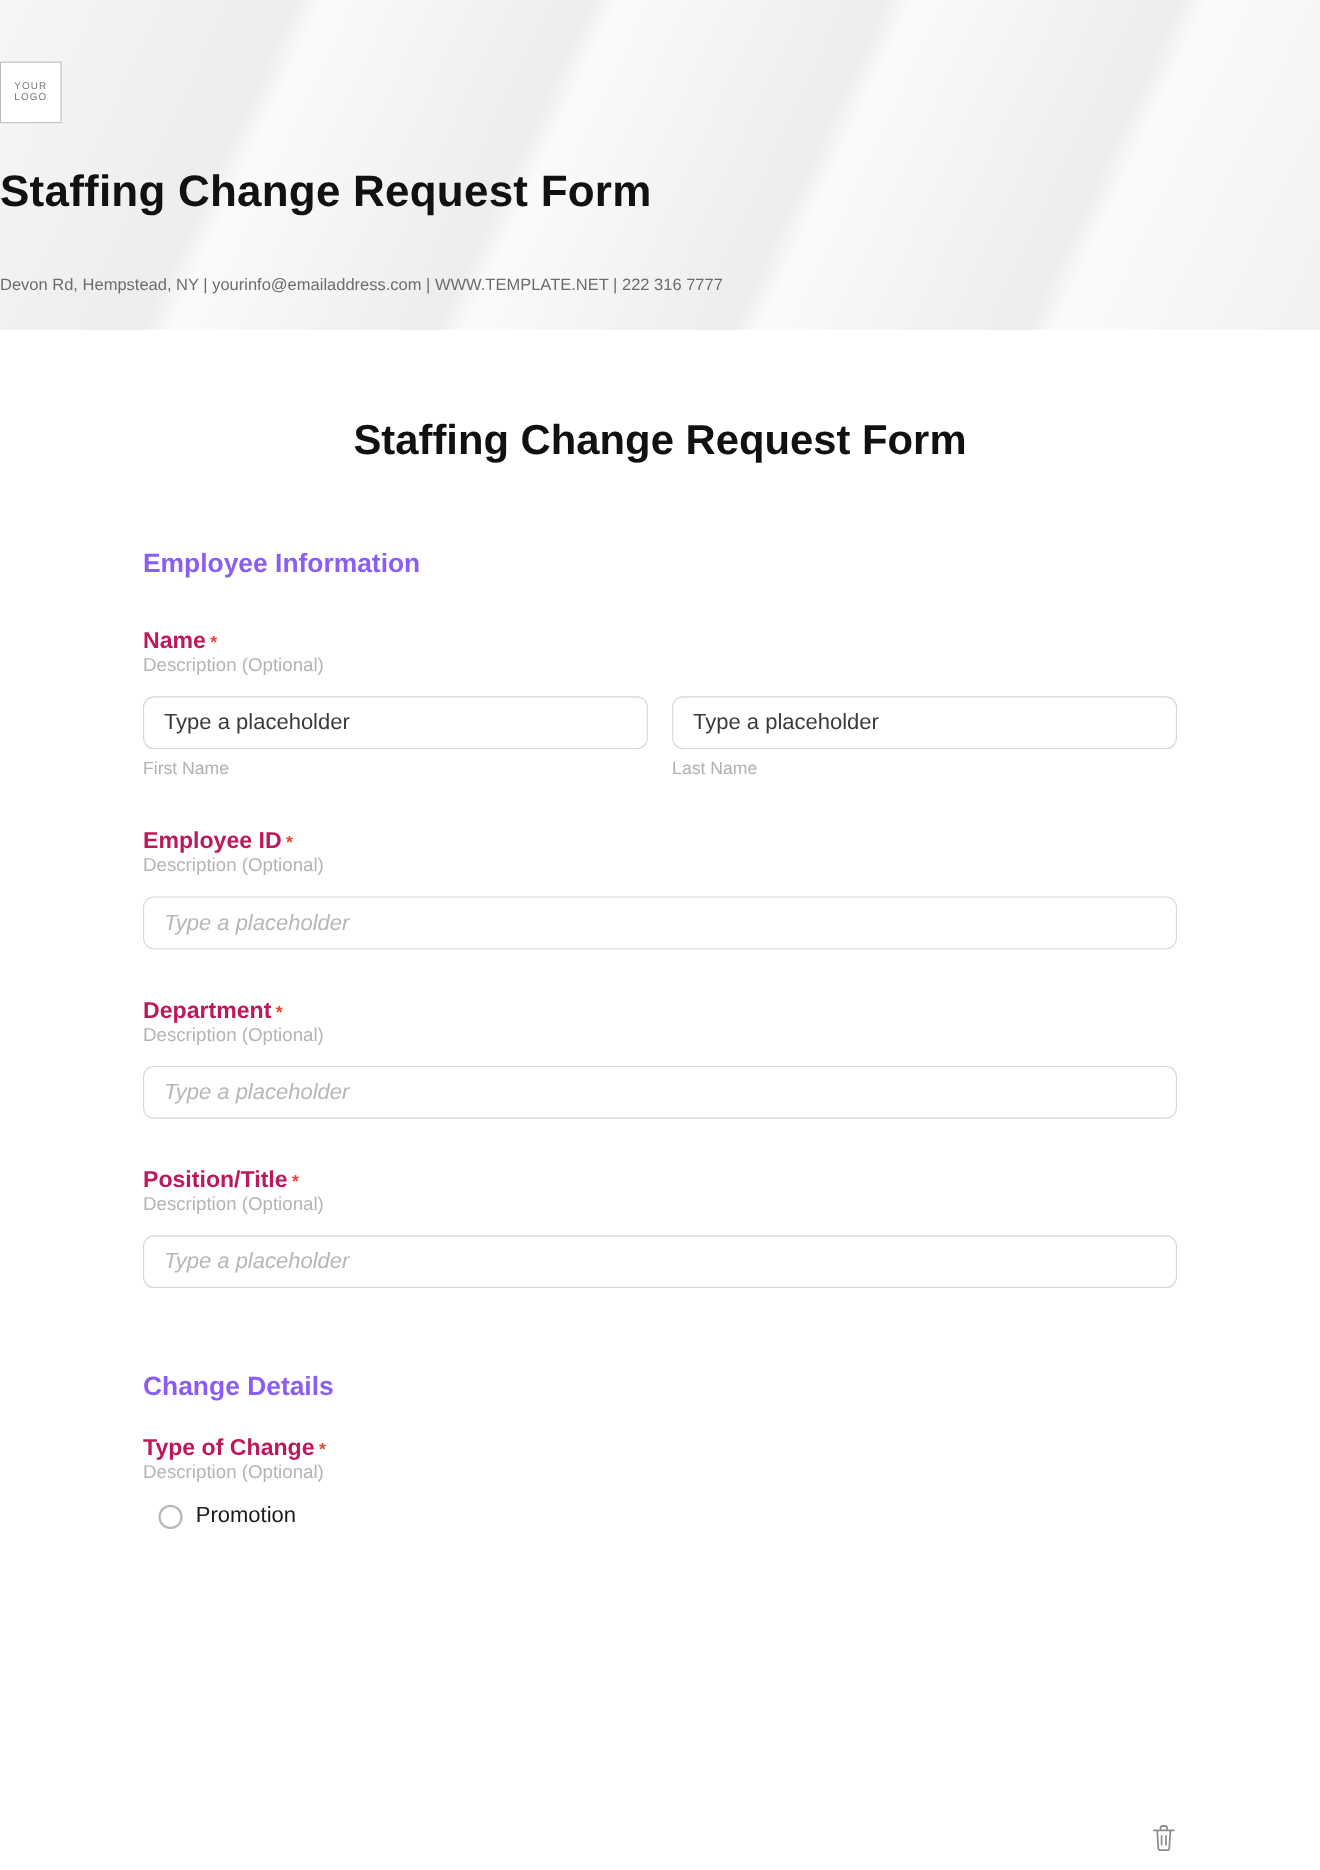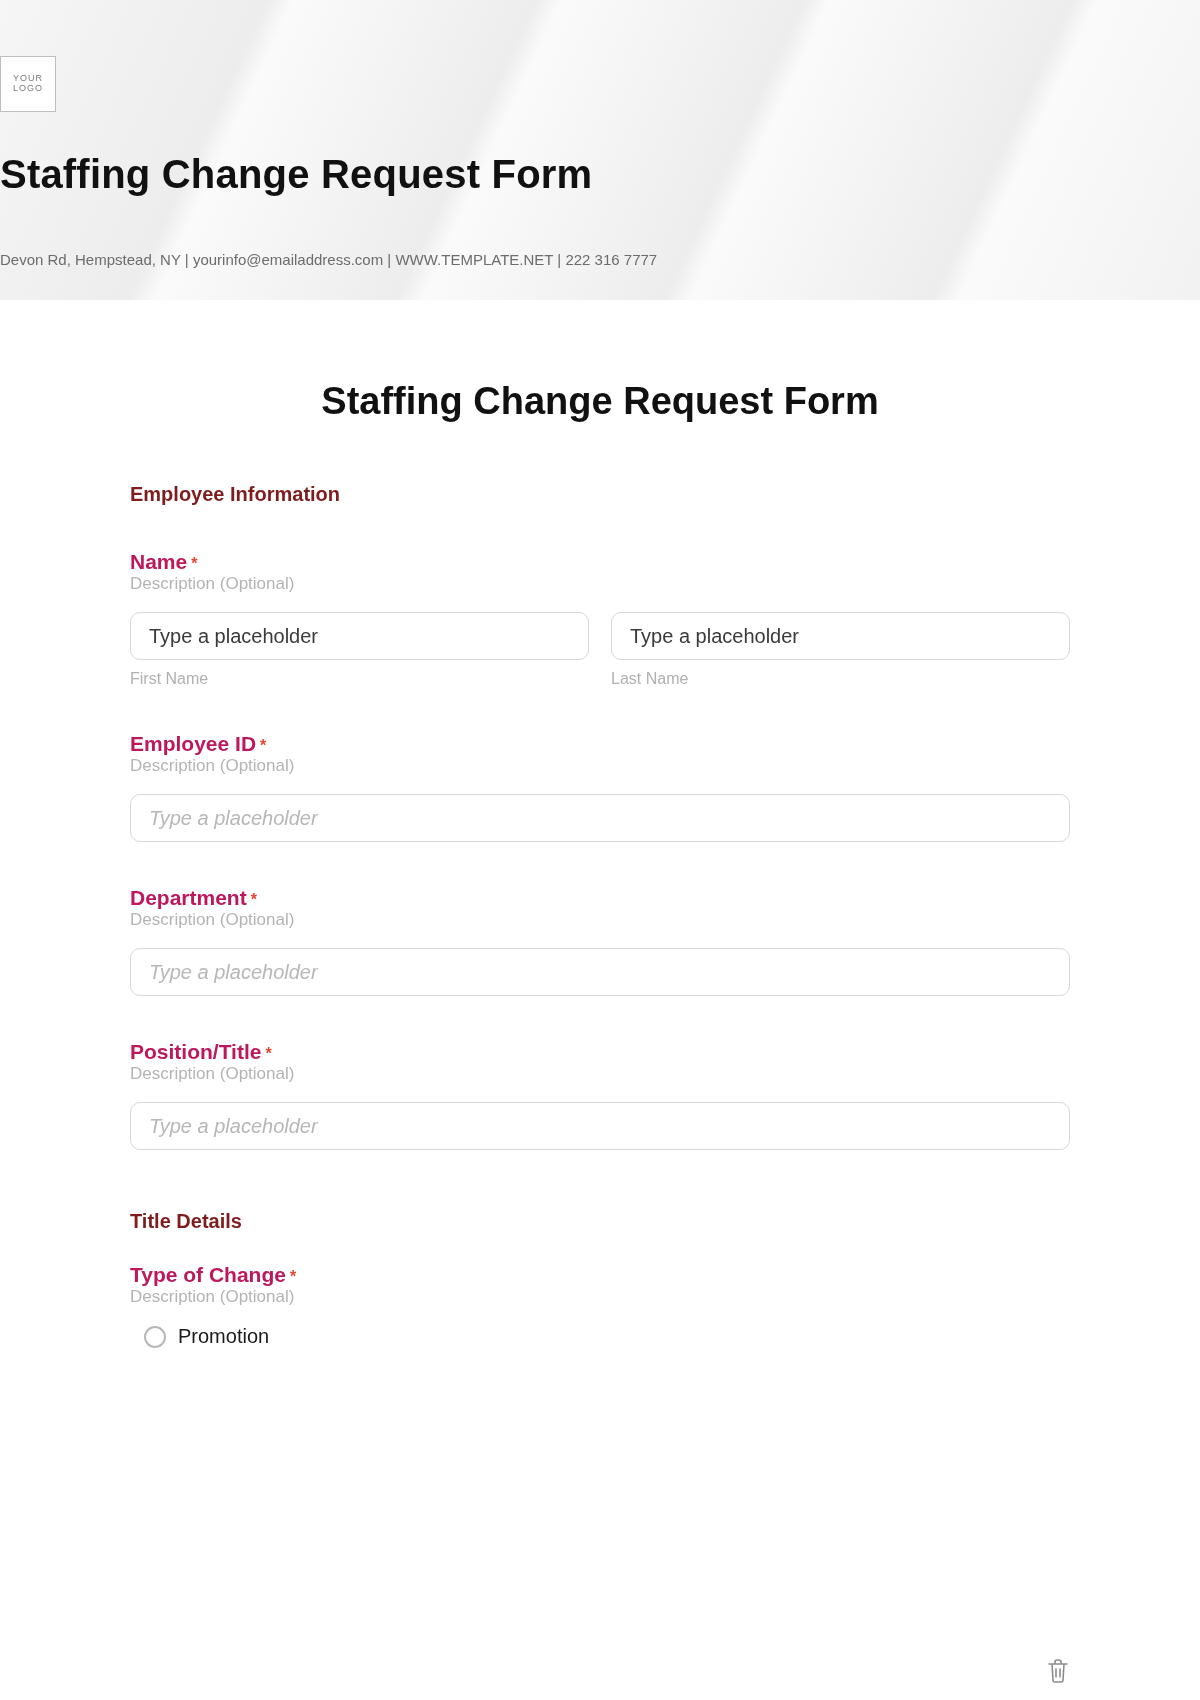--- a/index.html
+++ b/index.html
@@ -45,21 +45,21 @@
     margin-top: 54px;
     font-size: 15px;
     color: #6c6c6c;
   }
 
   
   .body-wrap { padding: 80px 130px 20px 130px; }
   .form-title { text-align: center; font-size: 38px; font-weight: 700; color: #111; }
   .form-subtitle { text-align: center; margin-top: 22px; font-size: 20px; color: #2d2d2d; }
 
-  .section-title { margin-top: 60px; font-size: 20px; font-weight: 700; color: #7f1d1d; }
+  .section-title { margin-top: 76px; font-size: 24px; font-weight: 700; color: #8b5cf6; }
 
   .field { margin-top: 44px; }
   .field-label { font-size: 21px; font-weight: 700; color: #be185d; }
   .req { color: #e6452f; font-weight: 700; margin-left: 4px; }
   .field-desc { margin-top: 0; font-size: 17px; color: #b4b4b4; }
 
   .row-two { display: flex; gap: 22px; margin-top: 18px; }
   .col { flex: 1; display: flex; flex-direction: column; }
 
   .text-input {
@@ -142,21 +142,21 @@
     <div class="field">
       <div>
         <span class="field-label">Position/Title</span><span class="req">*</span>
       </div>
       <div class="field-desc">Description (Optional)</div>
       <div class="single">
         <input class="text-input" type="text" placeholder="Type a placeholder" style="">
       </div>
     </div>
 
-    <div class="section-title">Title Details</div>
+    <div class="section-title">Change Details</div>
 
     <div class="field" style="margin-top:30px;">
       <div>
         <span class="field-label">Type of Change</span><span class="req">*</span>
       </div>
       <div class="field-desc">Description (Optional)</div>
 
       <div class="radio-row">
         <span class="radio-circle"></span>
         <span class="radio-label">Promotion</span>

